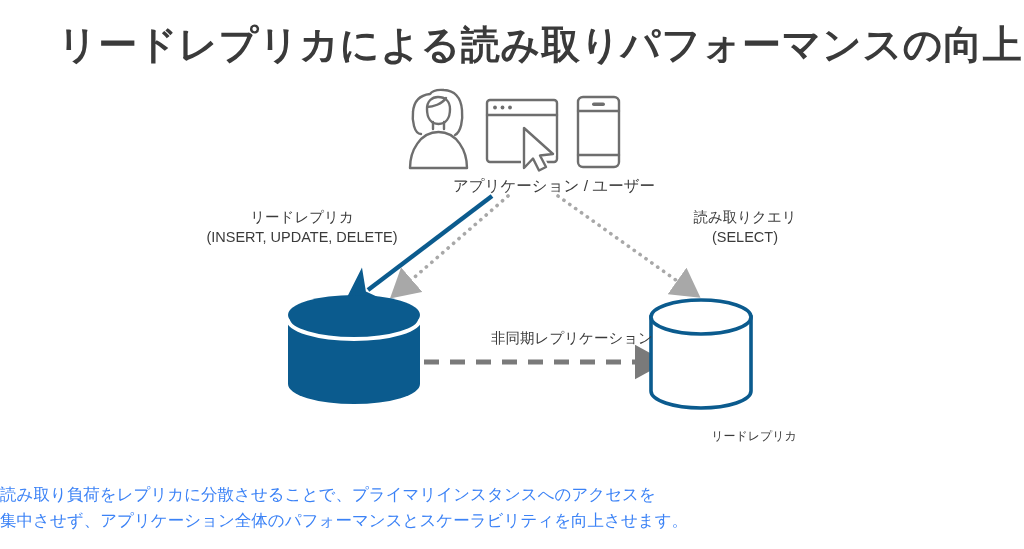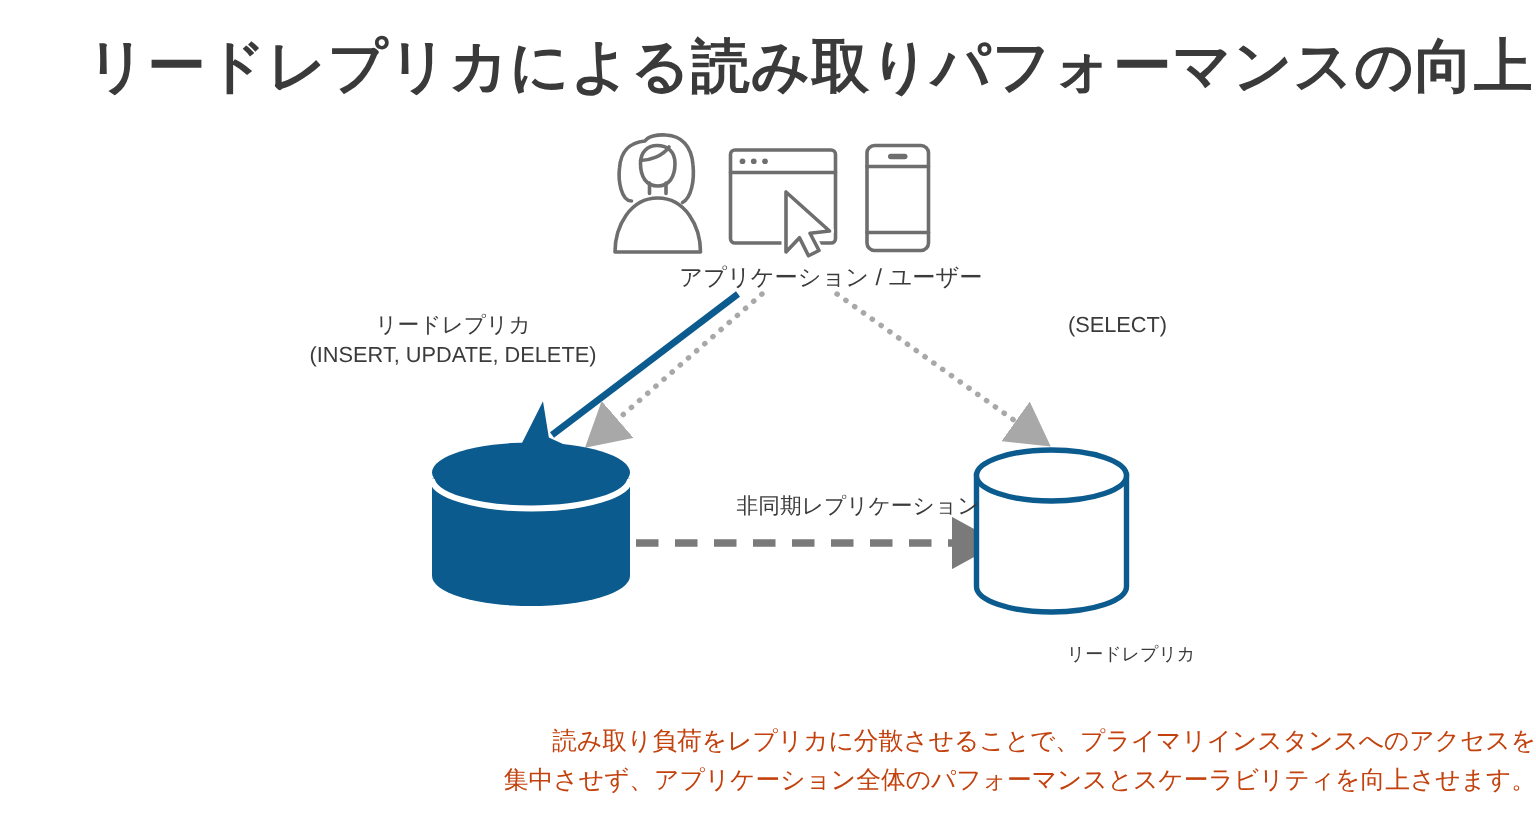--- a/index.html
+++ b/index.html
@@ -97,24 +97,24 @@
     left: 562px;
     width: 300px;
     font-size: 12px;
   }
 
   .caption {
     position: absolute;
     top: 482px;
     left: 0;
     width: 1024px;
-    text-align: right;
+    text-align: left;
     font-size: 16.5px;
     line-height: 1.55;
-    color: #c2410c;
+    color: #3b82f6;
   }
   .caption .cap-line { display: block; }
 </style>
 </head>
 <body>
 
 <div id="slide">
 
   <div class="title">リードレプリカによる読み取りパフォーマンスの向上</div>
 
@@ -200,20 +200,21 @@
   </svg>
 
   <div class="lbl lbl-app">アプリケーション / ユーザー</div>
 
   <div class="lbl lbl-write">
     <div>リードレプリカ</div>
     <div>(INSERT, UPDATE, DELETE)</div>
   </div>
 
   <div class="lbl lbl-read">
+    <div>読み取りクエリ</div>
     <div>(SELECT)</div>
   </div>
 
   <div class="lbl lbl-repl">非同期レプリケーション</div>
 
 
   <div class="lbl lbl-replica">リードレプリカ</div>
 
   <div class="caption">
     <span class="cap-line">読み取り負荷をレプリカに分散させることで、プライマリインスタンスへのアクセスを</span>

